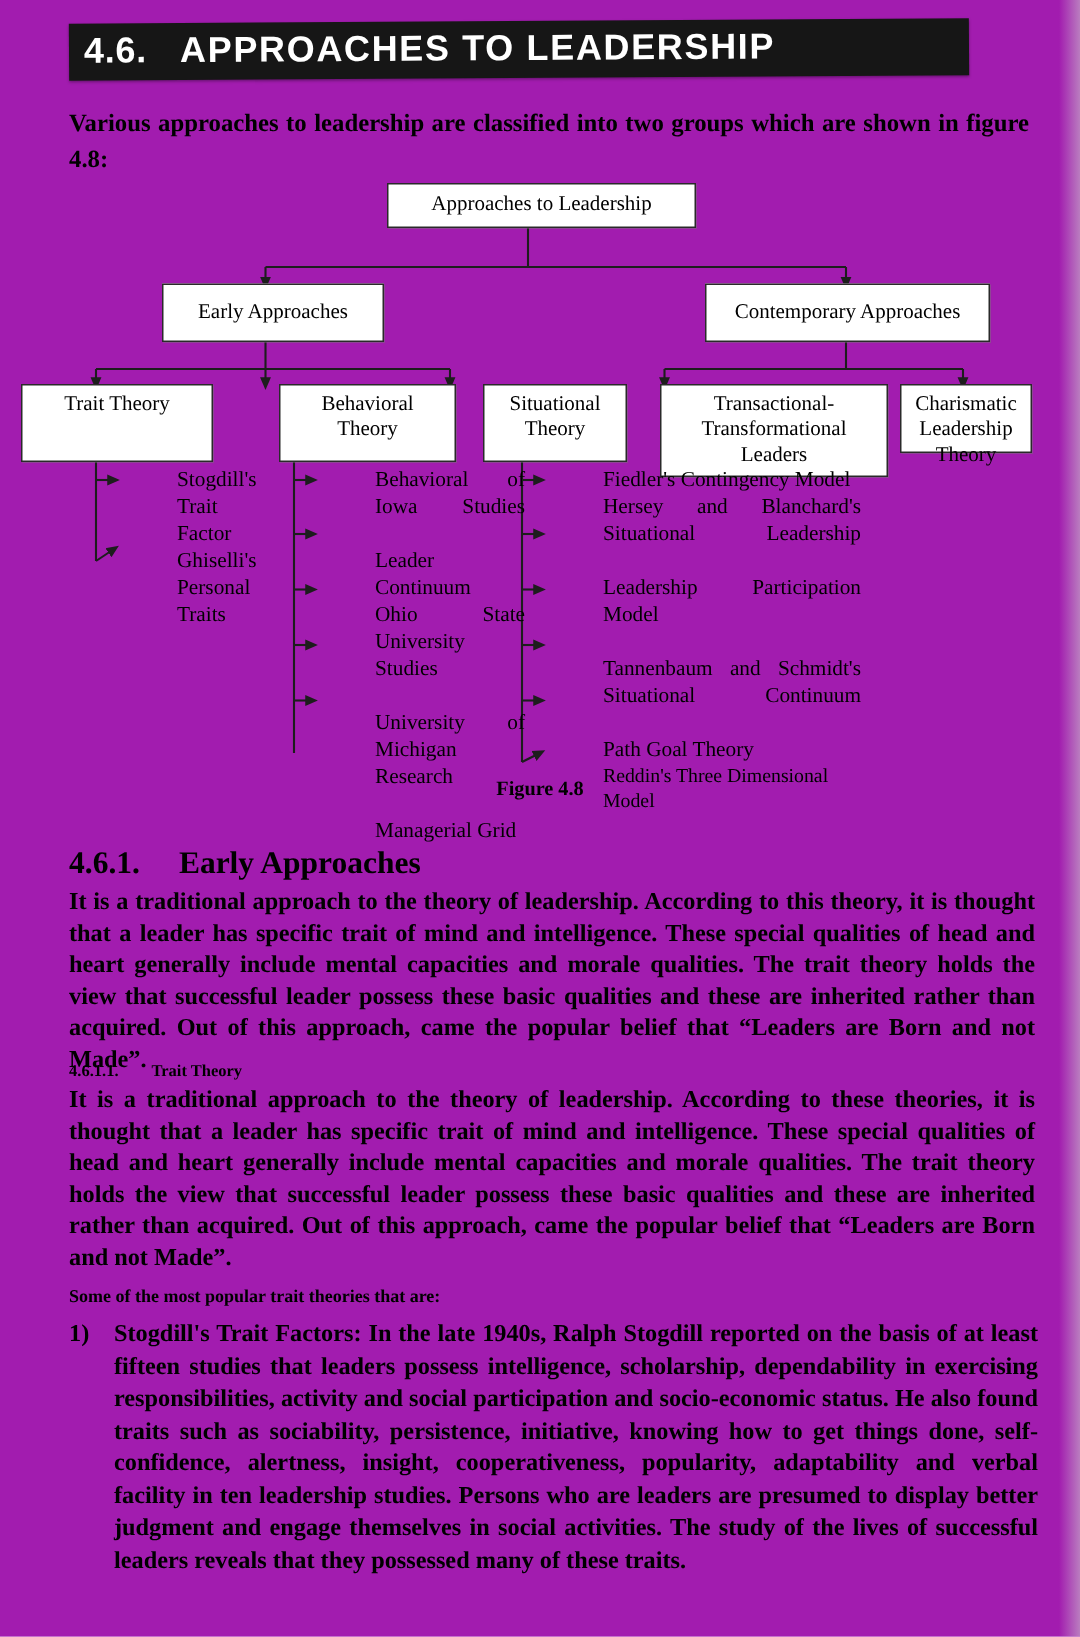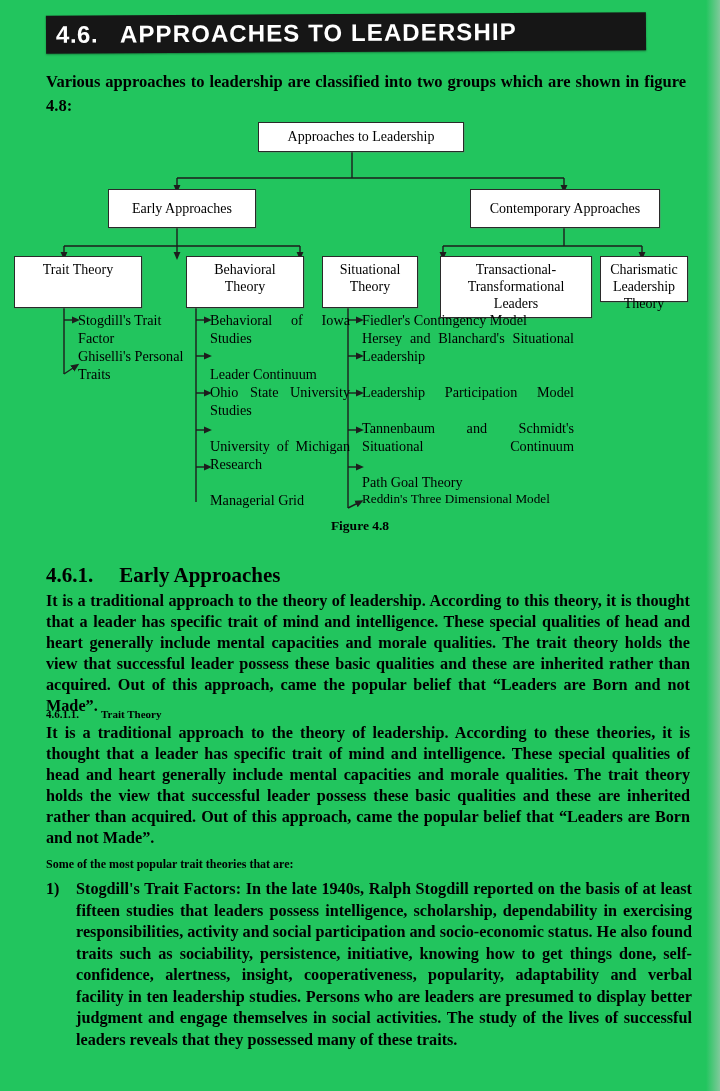--- a/index.html
+++ b/index.html
@@ -15,21 +15,21 @@
     color: #000000;
     overflow: hidden;
   }
 
   
   .page {
     position: absolute;
     left: 0; top: 0;
     width: 720px;
     height: 1091px;
-    background: #22c55e;
+    background: #a21caf;
   }
 
   
   .scan-edge-right {
     position: absolute;
     right: 0; top: 0;
     width: 14px; height: 1091px;
     background: linear-gradient(to right, rgba(255,255,255,0), rgba(205,205,205,0.55));
   }
 
@@ -101,21 +101,21 @@
 
   .leaf-list {
     position: absolute;
     font-size: 14.2px;
     line-height: 1.27;
   }
   .leaf-item {
     position: relative;
     margin: 0 0 0 0;
   }
-  .leaf-item .txt { display: block; }
+  .leaf-item .txt { display: block; margin-left: 40px; }
   .leaf-item.just .txt { text-align: justify; }
   .leaf-item.just .txt::after {
     content: "";
     display: inline-block;
     width: 100%;
   }
 
   .fig-caption {
     position: absolute;
     left: 0;

